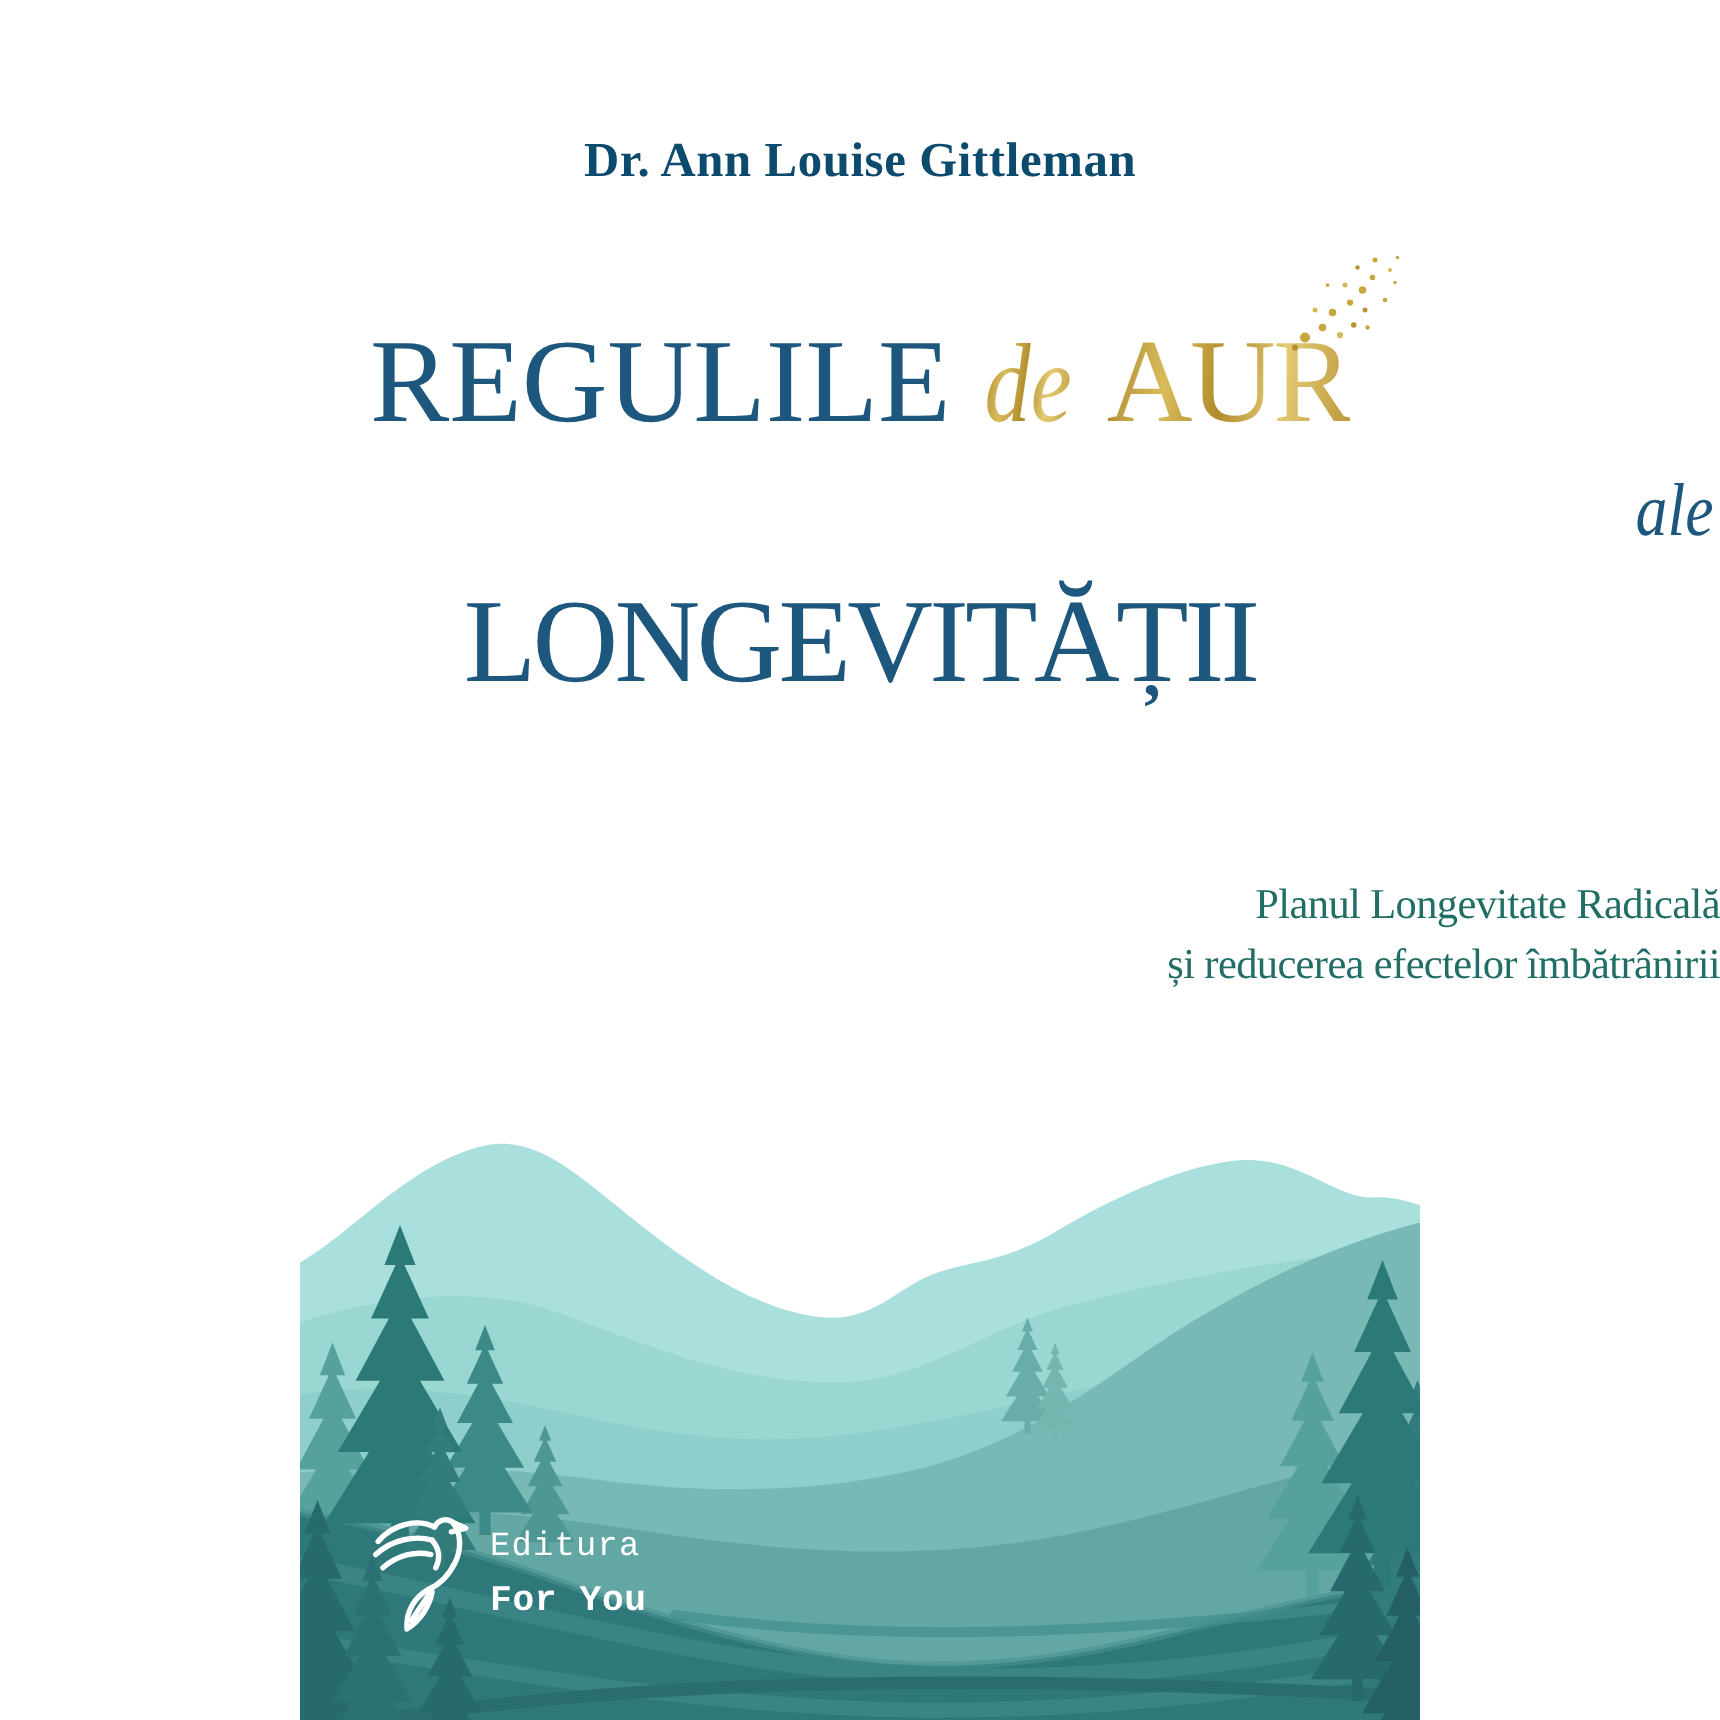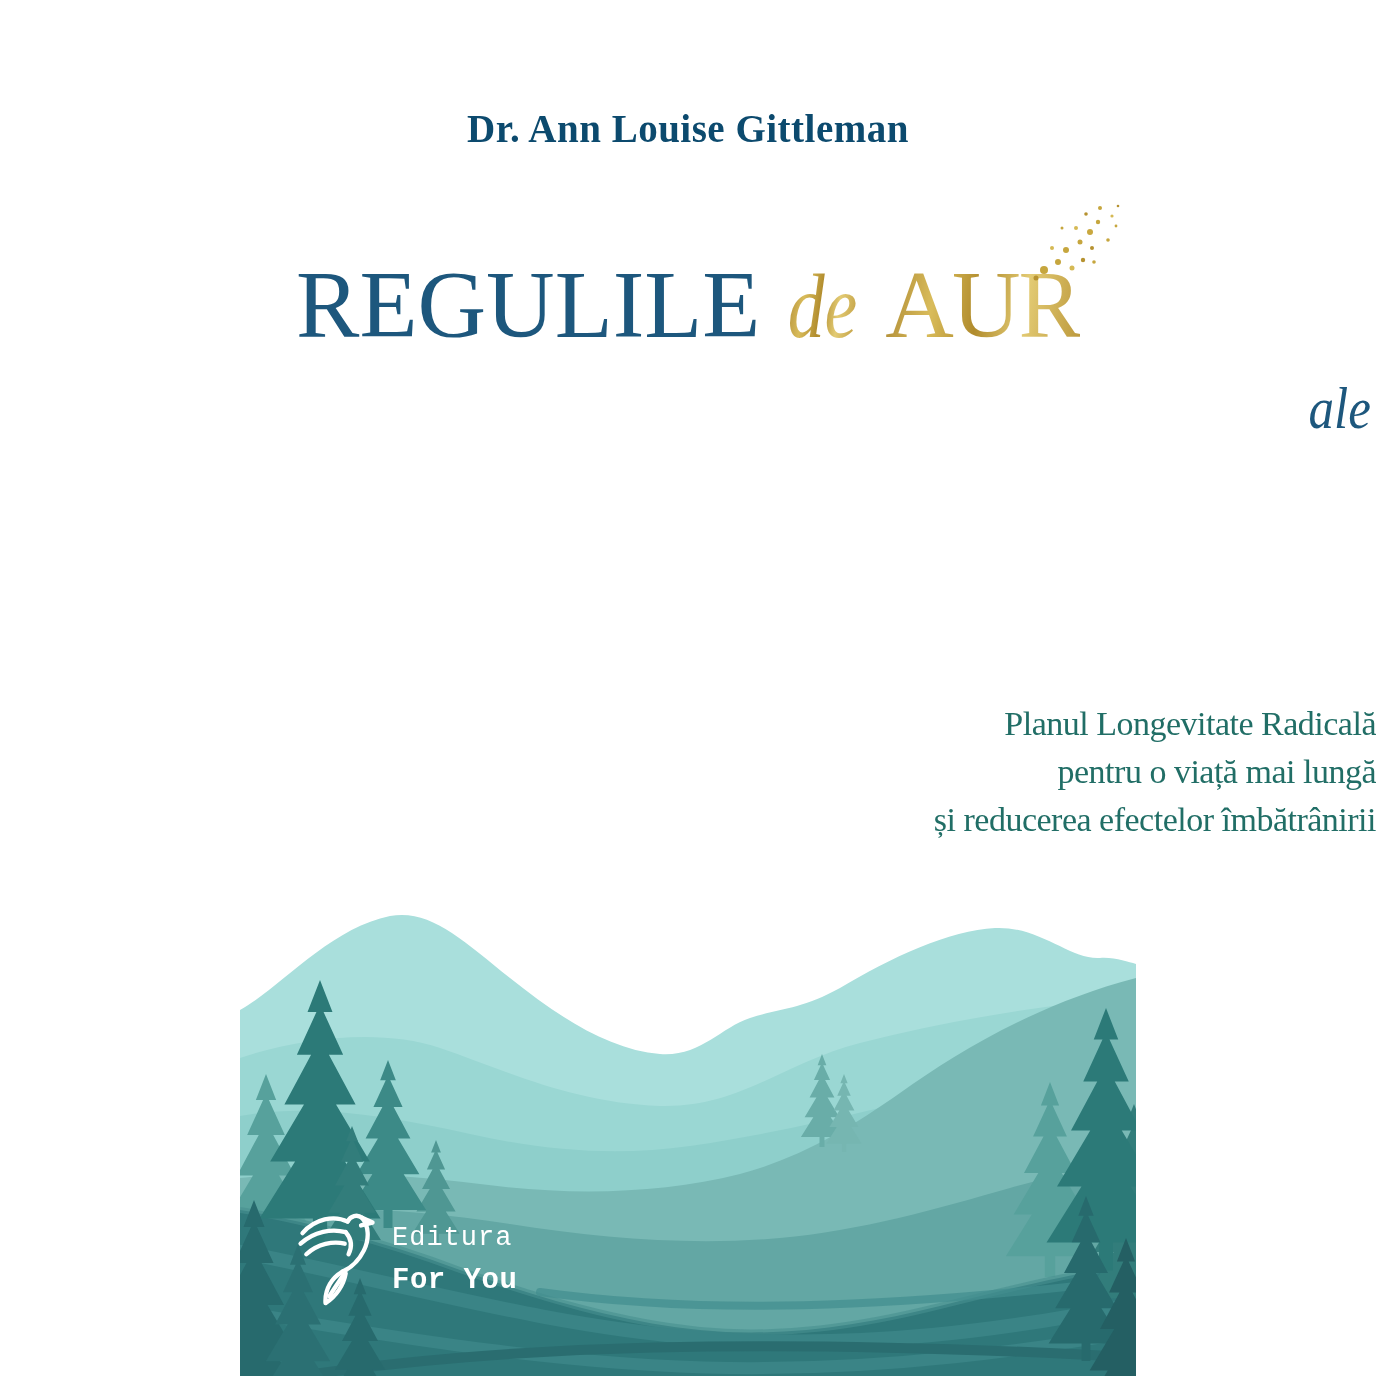--- a/index.html
+++ b/index.html
@@ -99,24 +99,24 @@
       <circle cx="84" cy="18" r="1.6" fill="#d5b954"></circle>
       <circle cx="88" cy="28" r="1.4"></circle>
       <circle cx="90" cy="8" r="1.3" fill="#b69230"></circle>
     </g>
   </svg>
 
   <div class="title-line2">
     <span>ale</span>
   </div>
 
+  <div class="title-line3">LONGEVITĂȚII</div>
 
   <div class="subtitle">
     <div>Planul Longevitate Radicală</div>
-    <div>pentru o viață mai lungă</div>
     <div>și reducerea efectelor îmbătrânirii</div>
   </div>
 
   <svg class="landscape" viewBox="0 0 896 498" preserveAspectRatio="none" aria-hidden="true">
     <defs>
       <path id="pine" d="M0 0 L7 18 L2 18 L13 42 L5 42 L20 70 L9 70 L28 102 L14 102 L34 134 L4 134 L4 150 L-4 150 L-4 134 L-34 134 L-14 102 L-28 102 L-9 70 L-20 70 L-5 42 L-13 42 L-2 18 L-7 18 Z"></path>
     </defs>
 
     <path fill="#a9dfdc" d="M0 132 C40 110 90 50 150 38 C190 31 220 60 270 100 C320 140 370 172 420 176 C460 179 480 150 510 140 C540 130 560 132 600 110 C650 80 710 52 755 50 C800 48 830 82 860 80 C875 79 888 84 896 86 L896 498 L0 498 Z"></path>
 

